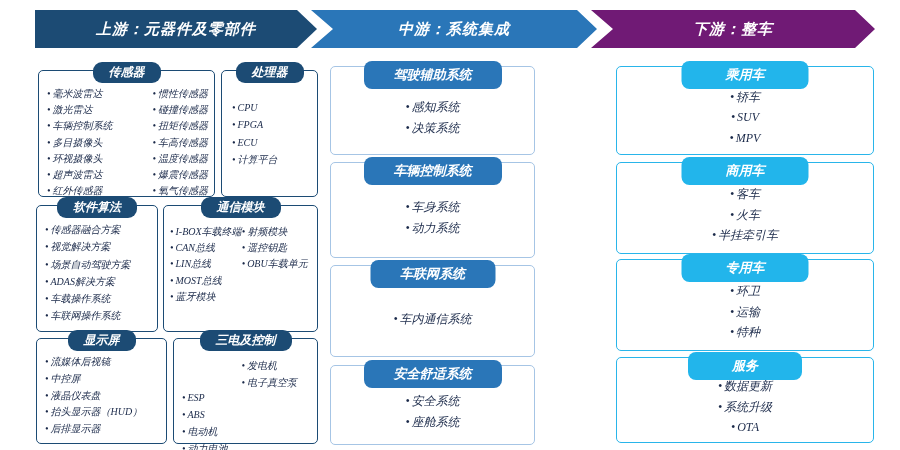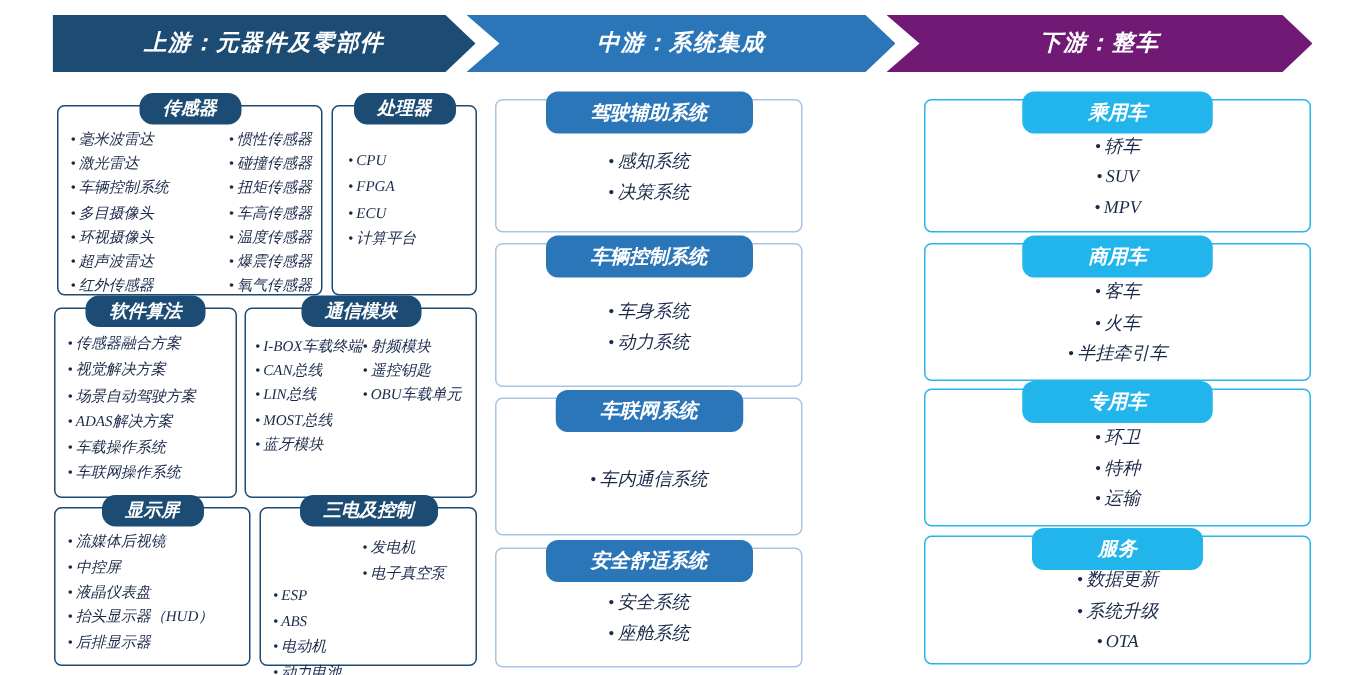--- a/index.html
+++ b/index.html
@@ -205,22 +205,22 @@
         <li>半挂牵引车</li>
       </ul>
     </div>
   </div>
 
   <div class="box box-down" style="left:616px;top:259px;width:258px;height:92px;">
     <div class="pill">专用车</div>
     <div class="vcenter" style="padding-top:14px;box-sizing:border-box;">
       <ul class="list">
         <li>环卫</li>
+        <li>运输</li>
         <li>特种</li>
-        <li>运输</li>
       </ul>
     </div>
   </div>
 
   <div class="box box-down" style="left:616px;top:357px;width:258px;height:86px;">
     <div class="pill">服务</div>
     <div class="vcenter" style="padding-top:14px;box-sizing:border-box;">
       <ul class="list">
         <li>数据更新</li>
         <li>系统升级</li>

